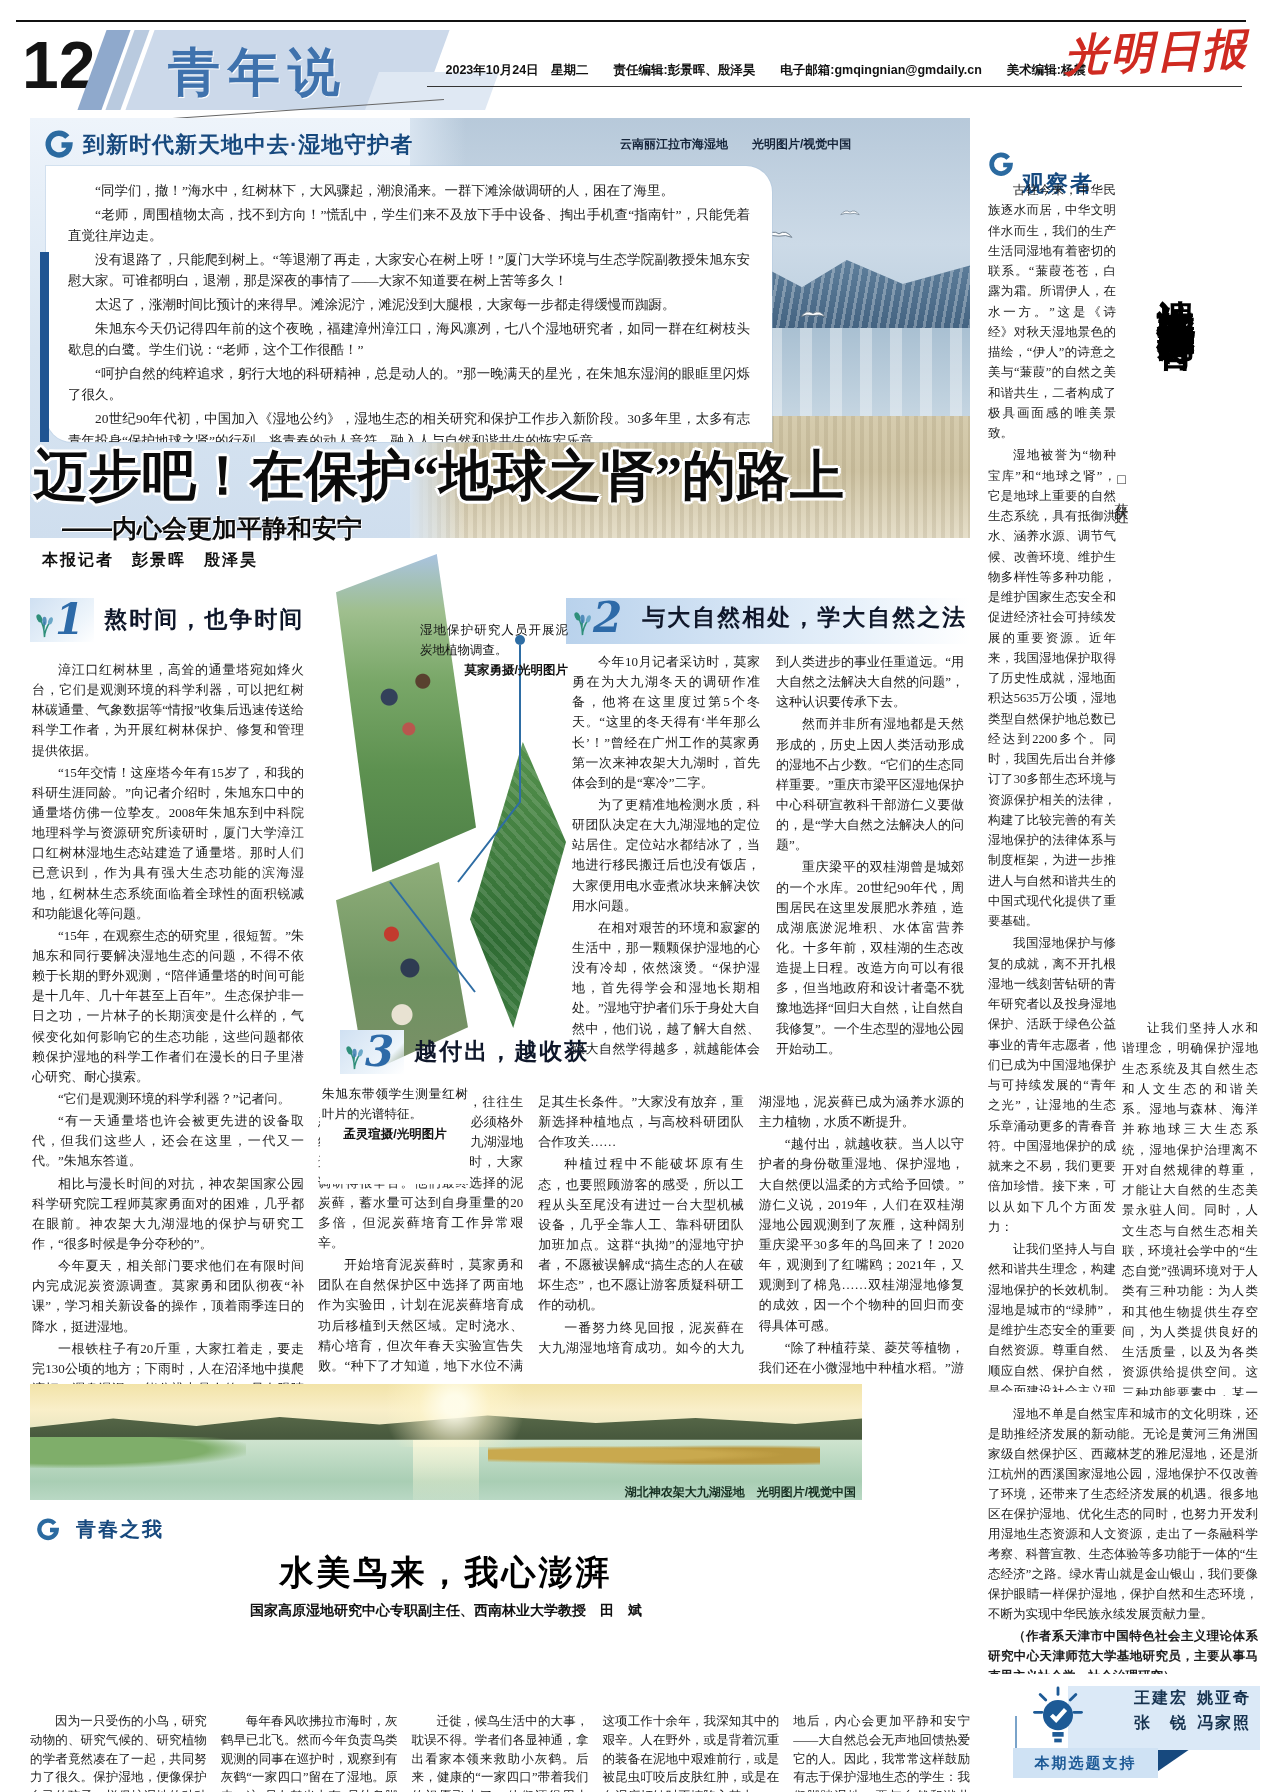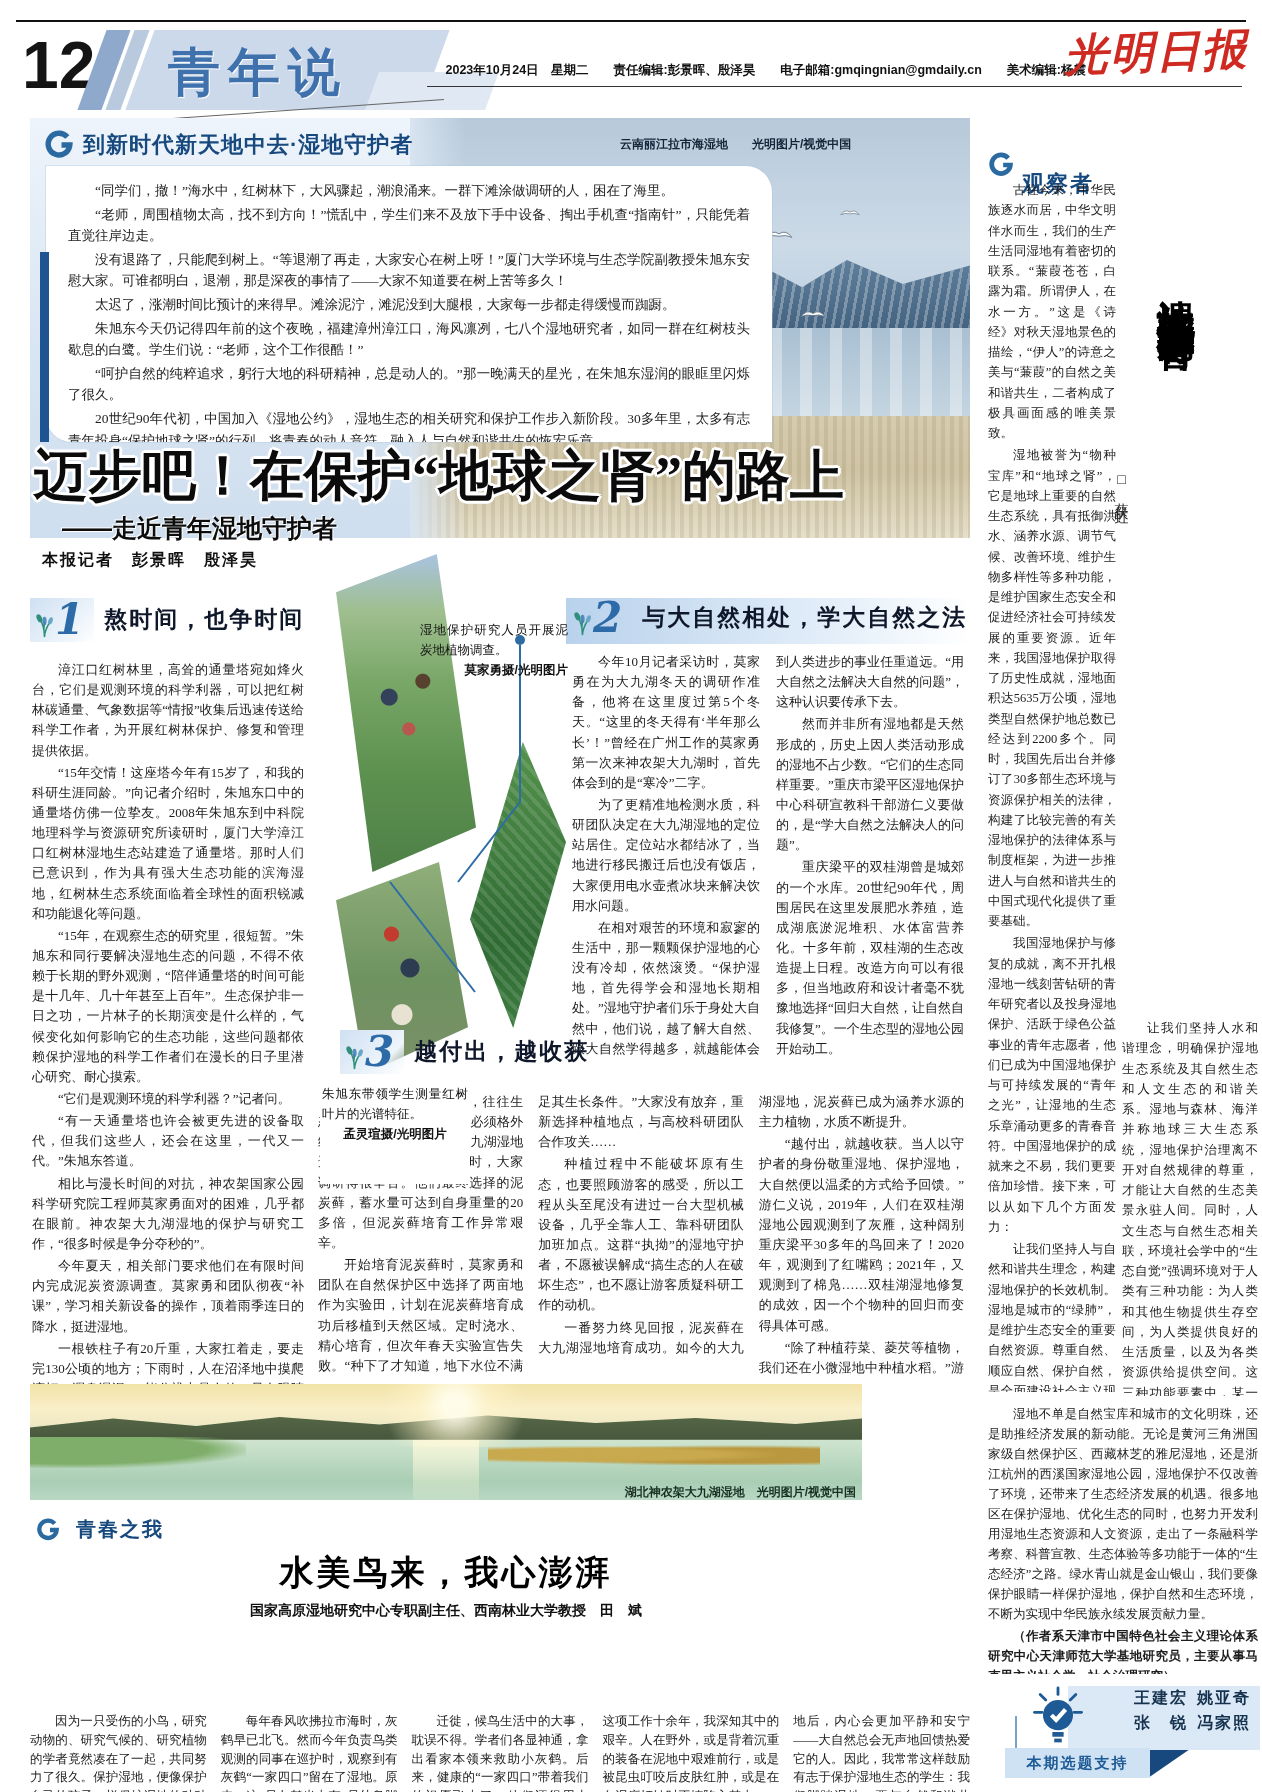--- a/index.html
+++ b/index.html
@@ -159,21 +159,21 @@
 
   
   .badge { position:absolute; left:1005px; top:1686px; width:255px; height:102px; }
   .badge-frame { position:absolute; left:10px; top:30px; width:120px; height:62px;
     border-left:2px solid #7aa3c9; border-bottom:2px solid #7aa3c9; }
   .badge-tri { position:absolute; left:143px; top:52px; width:0; height:0;
     border-top:40px solid #17497e; border-right:58px solid transparent; }
   .names-box { position:absolute; right:0; top:0; width:192px; height:64px; background:#dbe9f7;
     display:flex; justify-content:center; padding-left:66px;
     font-weight:900; font-size:16px; color:#16324f; line-height:1.55; letter-spacing:2px; }
-  .label-bar { position:absolute; left:0; top:62px; width:145px; height:30px; background:#cfe2f4;
+  .label-bar { position:absolute; left:8px; top:62px; width:145px; height:30px; background:#cfe2f4;
     display:flex; align-items:center; justify-content:center; color:#1d5a96;
     font-weight:900; font-size:15px; letter-spacing:2px; z-index:2; }
   .bulb { position:absolute; left:24px; top:0; width:58px; height:62px; z-index:3; }
 </style>
 </head>
 <body>
 
 <svg width="0" height="0" style="position:absolute">
   <defs>
     <symbol id="bird" viewBox="0 0 24 12">
@@ -243,21 +243,21 @@
       <p class="para">“老师，周围植物太高，找不到方向！”慌乱中，学生们来不及放下手中设备、掏出手机查“指南针”，只能凭着直觉往岸边走。</p>
       <p class="para">没有退路了，只能爬到树上。“等退潮了再走，大家安心在树上呀！”厦门大学环境与生态学院副教授朱旭东安慰大家。可谁都明白，退潮，那是深夜的事情了——大家不知道要在树上苦等多久！</p>
       <p class="para">太迟了，涨潮时间比预计的来得早。滩涂泥泞，滩泥没到大腿根，大家每一步都走得缓慢而踟蹰。</p>
       <p class="para">朱旭东今天仍记得四年前的这个夜晚，福建漳州漳江口，海风凛冽，七八个湿地研究者，如同一群在红树枝头歇息的白鹭。学生们说：“老师，这个工作很酷！”</p>
       <p class="para">“呵护自然的纯粹追求，躬行大地的科研精神，总是动人的。”那一晚满天的星光，在朱旭东湿润的眼眶里闪烁了很久。</p>
       <p class="para">20世纪90年代初，中国加入《湿地公约》，湿地生态的相关研究和保护工作步入新阶段。30多年里，太多有志青年投身“保护地球之肾”的行列，将青春的动人音符，融入人与自然和谐共生的恢宏乐章。</p>
     </div>
   <div class="intro-bar"></div>
 
   <div class="headline">迈步吧！在保护“地球之肾”的路上</div>
-  <div class="subhead">——走近青年湿地守护者</div>
+  <div class="subhead">——内心会更加平静和安宁</div>
   <div class="byline">本报记者　彭景晖　殷泽昊</div>
 
   <div class="sec-head" style="left:30px; top:598px;">
     <span class="num-wrap">
       <svg width="17" height="26">
           <use href="#sprig"></use>
         </svg>
       <span class="sec-num">1</span>
     </span>
     <span class="sec-title">熬时间，也争时间</span>

